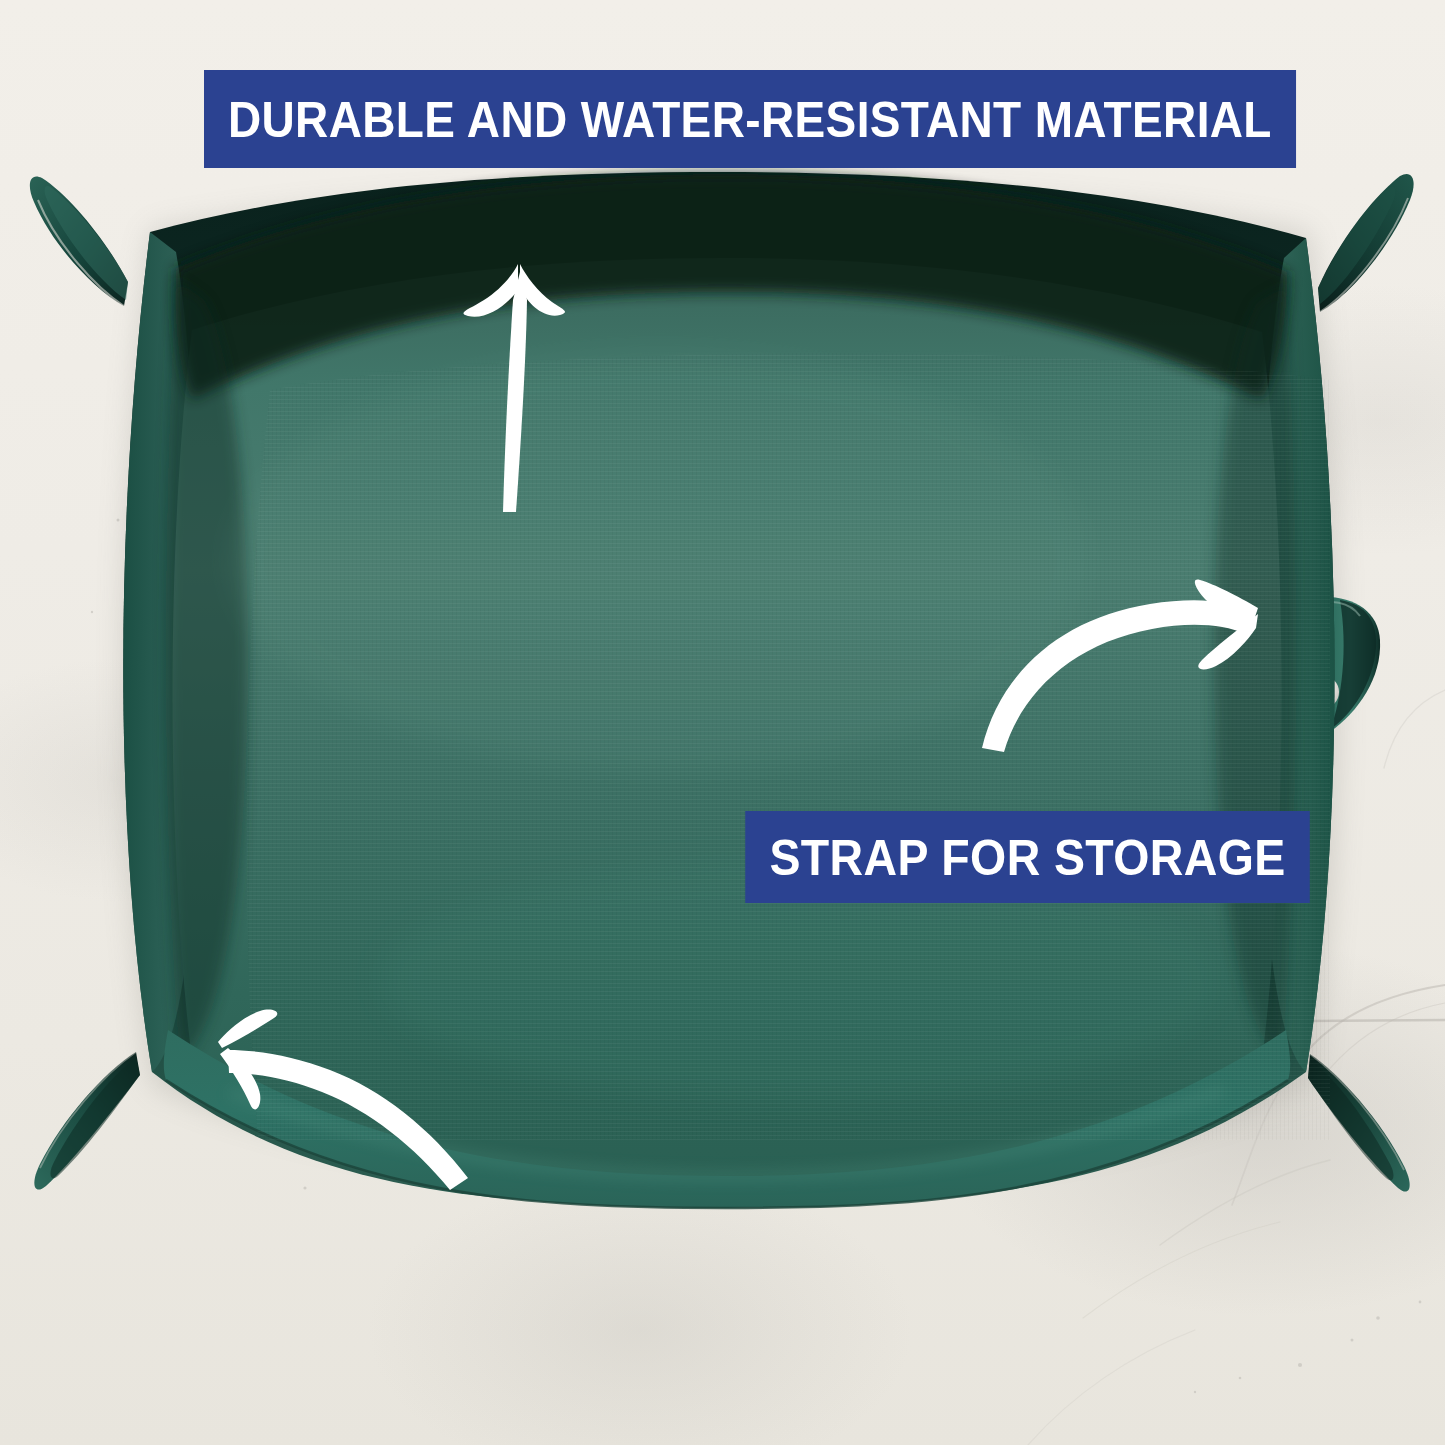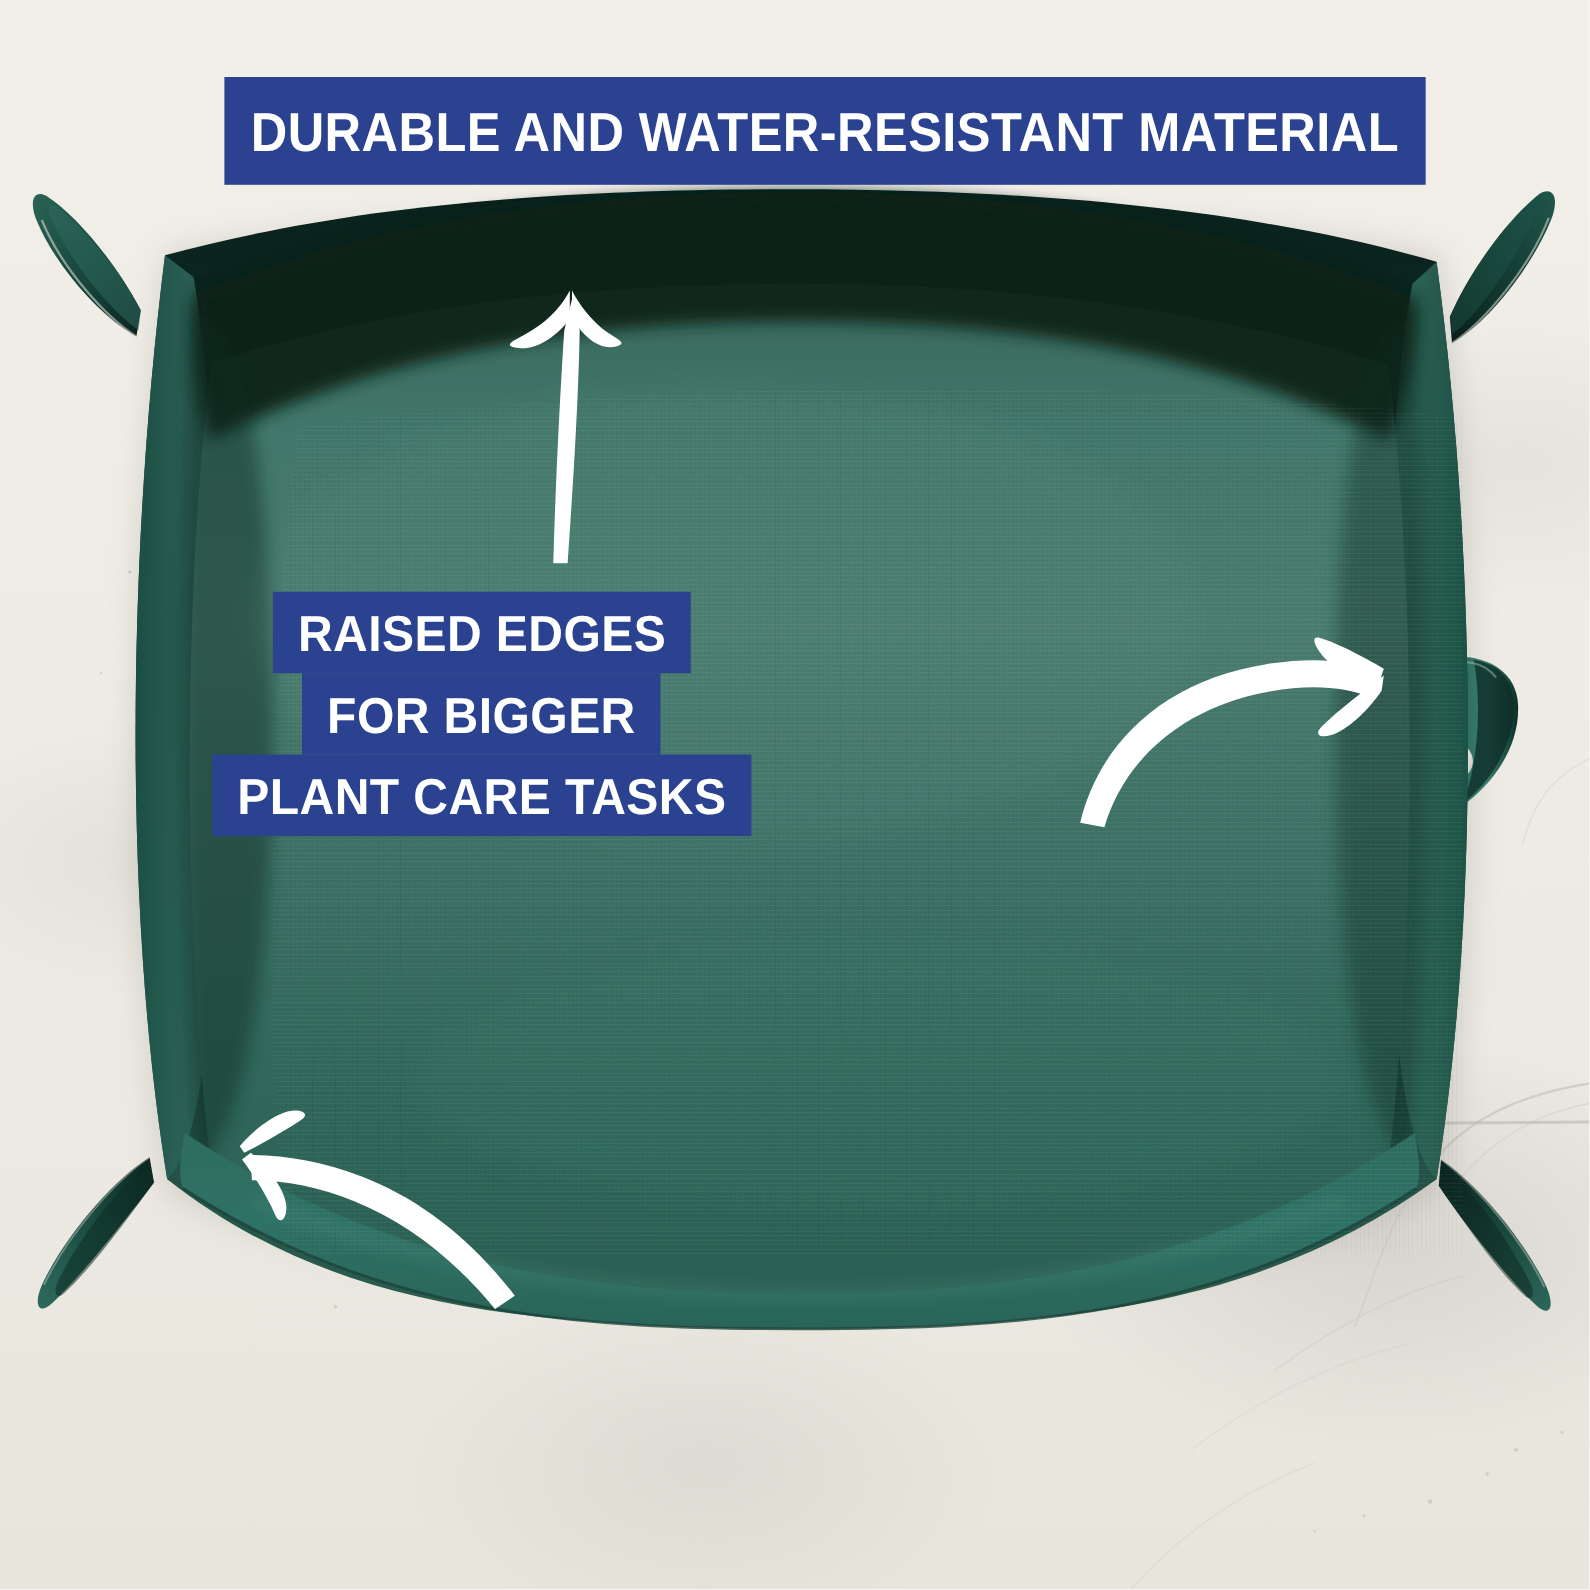--- a/index.html
+++ b/index.html
@@ -352,23 +352,21 @@
       </g>
     </svg>
   </div>
 
   <div class="callout c-top">
     <div class="stack">
       <span class="cbox">DURABLE AND WATER-RESISTANT MATERIAL</span>
     </div>
   </div>
 
-  <div class="callout c-mid">
+
+  <div class="callout c-strap">
     <div class="stack">
-      <span class="cbox">RAISED EDGES</span>
-      <span class="cbox">FOR BIGGER</span>
-      <span class="cbox">PLANT CARE TASKS</span>
+      <span class="cbox">STRAP FOR STORAGE</span>
     </div>
   </div>
 
 
-
 </div>
 
 </body></html>

